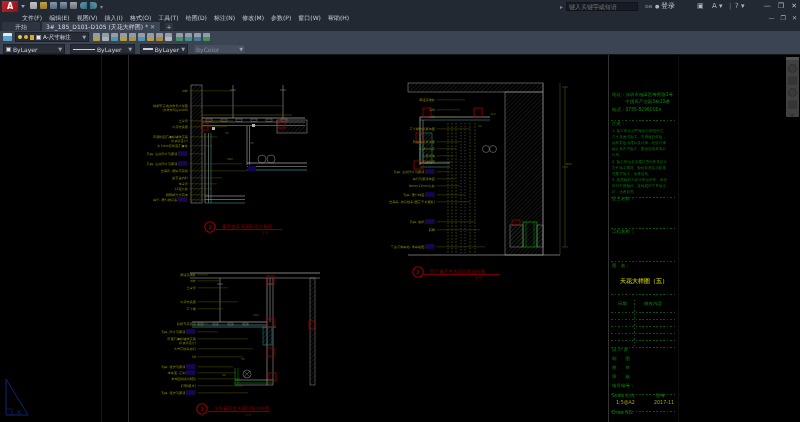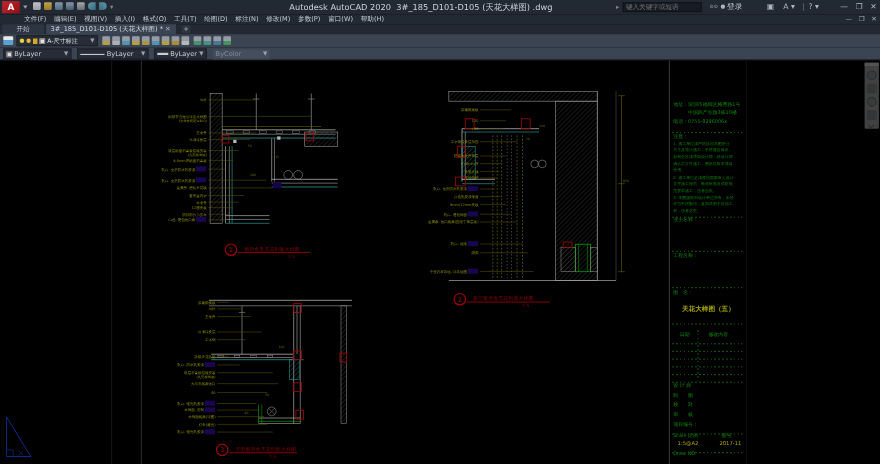--- a/index.html
+++ b/index.html
@@ -80,23 +80,20 @@
     <div id="logo-arrow"></div>
     <div class="qat">
       <div class="qico" style="background:linear-gradient(180deg,#e8e8e8,#b9bec6)"></div>
       <div class="qico" style="background:linear-gradient(180deg,#e8c24a,#b98e2a)"></div>
       <div class="qico" style="background:linear-gradient(180deg,#9fb6c8,#5d7890)"></div>
       <div class="qico" style="background:linear-gradient(180deg,#9fb6c8,#4d6880)"></div>
       <div class="qico" style="background:linear-gradient(180deg,#c8c8c8,#788088)"></div>
       <div class="qico" style="background:linear-gradient(135deg,#6fb6c8,#3d7890);border-radius:50% 0 0 50%"></div>
       <div class="qico" style="background:linear-gradient(225deg,#6fb6c8,#3d7890);border-radius:0 50% 50% 0"></div>
       <div class="qico" style="background:none;color:#9aa2ad;font-size:6px;line-height:9px">▾</div>
-    </div>
-    <div id="apptitle">
-      <span>Autodesk AutoCAD 2020</span>&nbsp;&nbsp;<span>3#_185_D101-D105 (天花大样图) .dwg</span>
     </div>
     <div id="search-wrap">
       <span id="search-caret">▸</span>
       <input id="search-input" placeholder="键入关键字或短语" style="">
     </div>
     <span class="tbico-s" style="left:645px;font-size:4.5px">⊙⊙</span>
     <span class="tbico-s" style="left:655px;font-size:5px">●</span>
     <span id="signin-label">登录</span>
     <span class="tbico-s" style="left:697px">▣</span>
     <span class="tbico-s" style="left:712px">A ▾</span>

